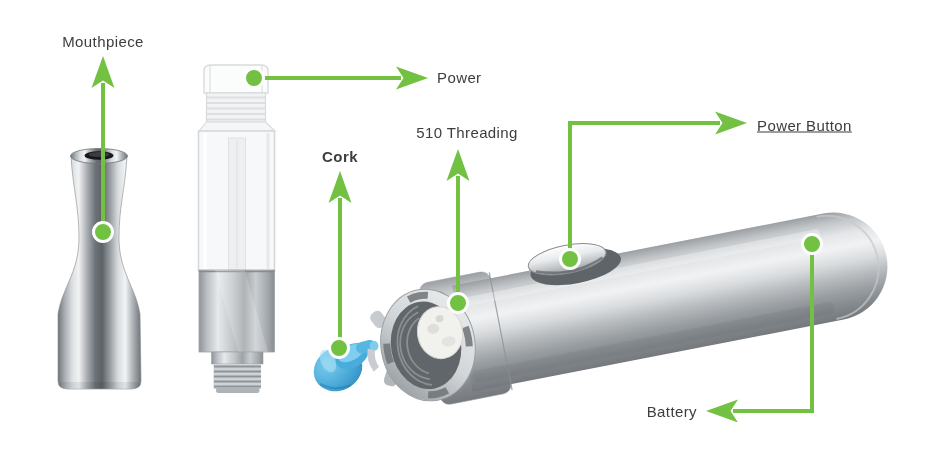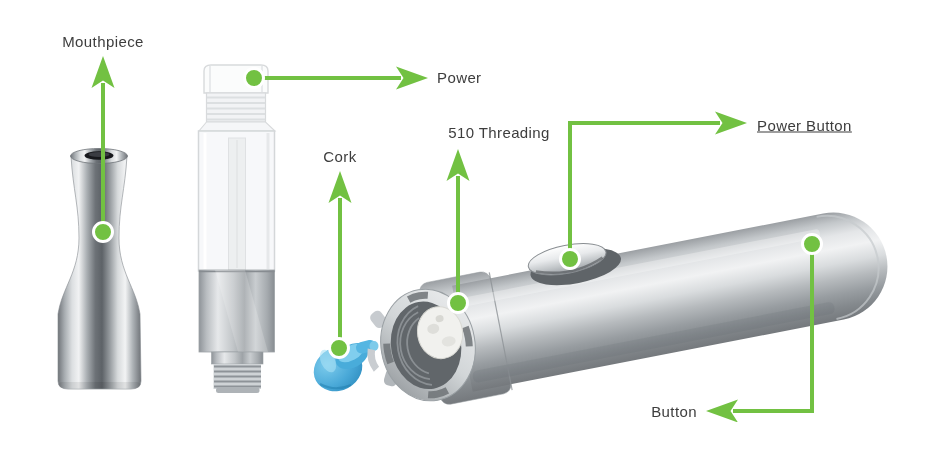--- a/index.html
+++ b/index.html
@@ -176,17 +176,17 @@
     </g>
     <g>
       <polyline class="arrow-line" points="812,244 812,411 733,411"></polyline>
       <polygon class="arrow-head" points="706,411 738,399.5 730.5,411 738,422.5"></polygon>
       <circle class="dot" cx="812" cy="244" r="9.5"></circle>
     </g>
   </svg>
 
   <div class="label" style="left:103px; top:41px; transform:translate(-50%,-50%);">Mouthpiece</div>
   <div class="label" style="left:437px; top:77px; transform:translate(0,-50%);">Power</div>
-  <div class="label" style="left:340px; top:156px; transform:translate(-50%,-50%);">Cork</div>
-  <div class="label" style="left:467px; top:132px; transform:translate(-50%,-50%);margin-left:32px;">510 Threading</div>
+  <div class="label" style="left:340px; top:156px; transform:translate(-50%,-50%);font-weight:bold;">Cork</div>
+  <div class="label" style="left:467px; top:132px; transform:translate(-50%,-50%);">510 Threading</div>
   <div class="label" style="left:757px; top:125px; transform:translate(0,-50%);text-decoration:underline;">Power Button</div>
-  <div class="label" style="left:697px; top:411px; transform:translate(-100%,-50%);">Button</div>
+  <div class="label" style="left:697px; top:411px; transform:translate(-100%,-50%);">Battery</div>
 </div>
 
 </body></html>

